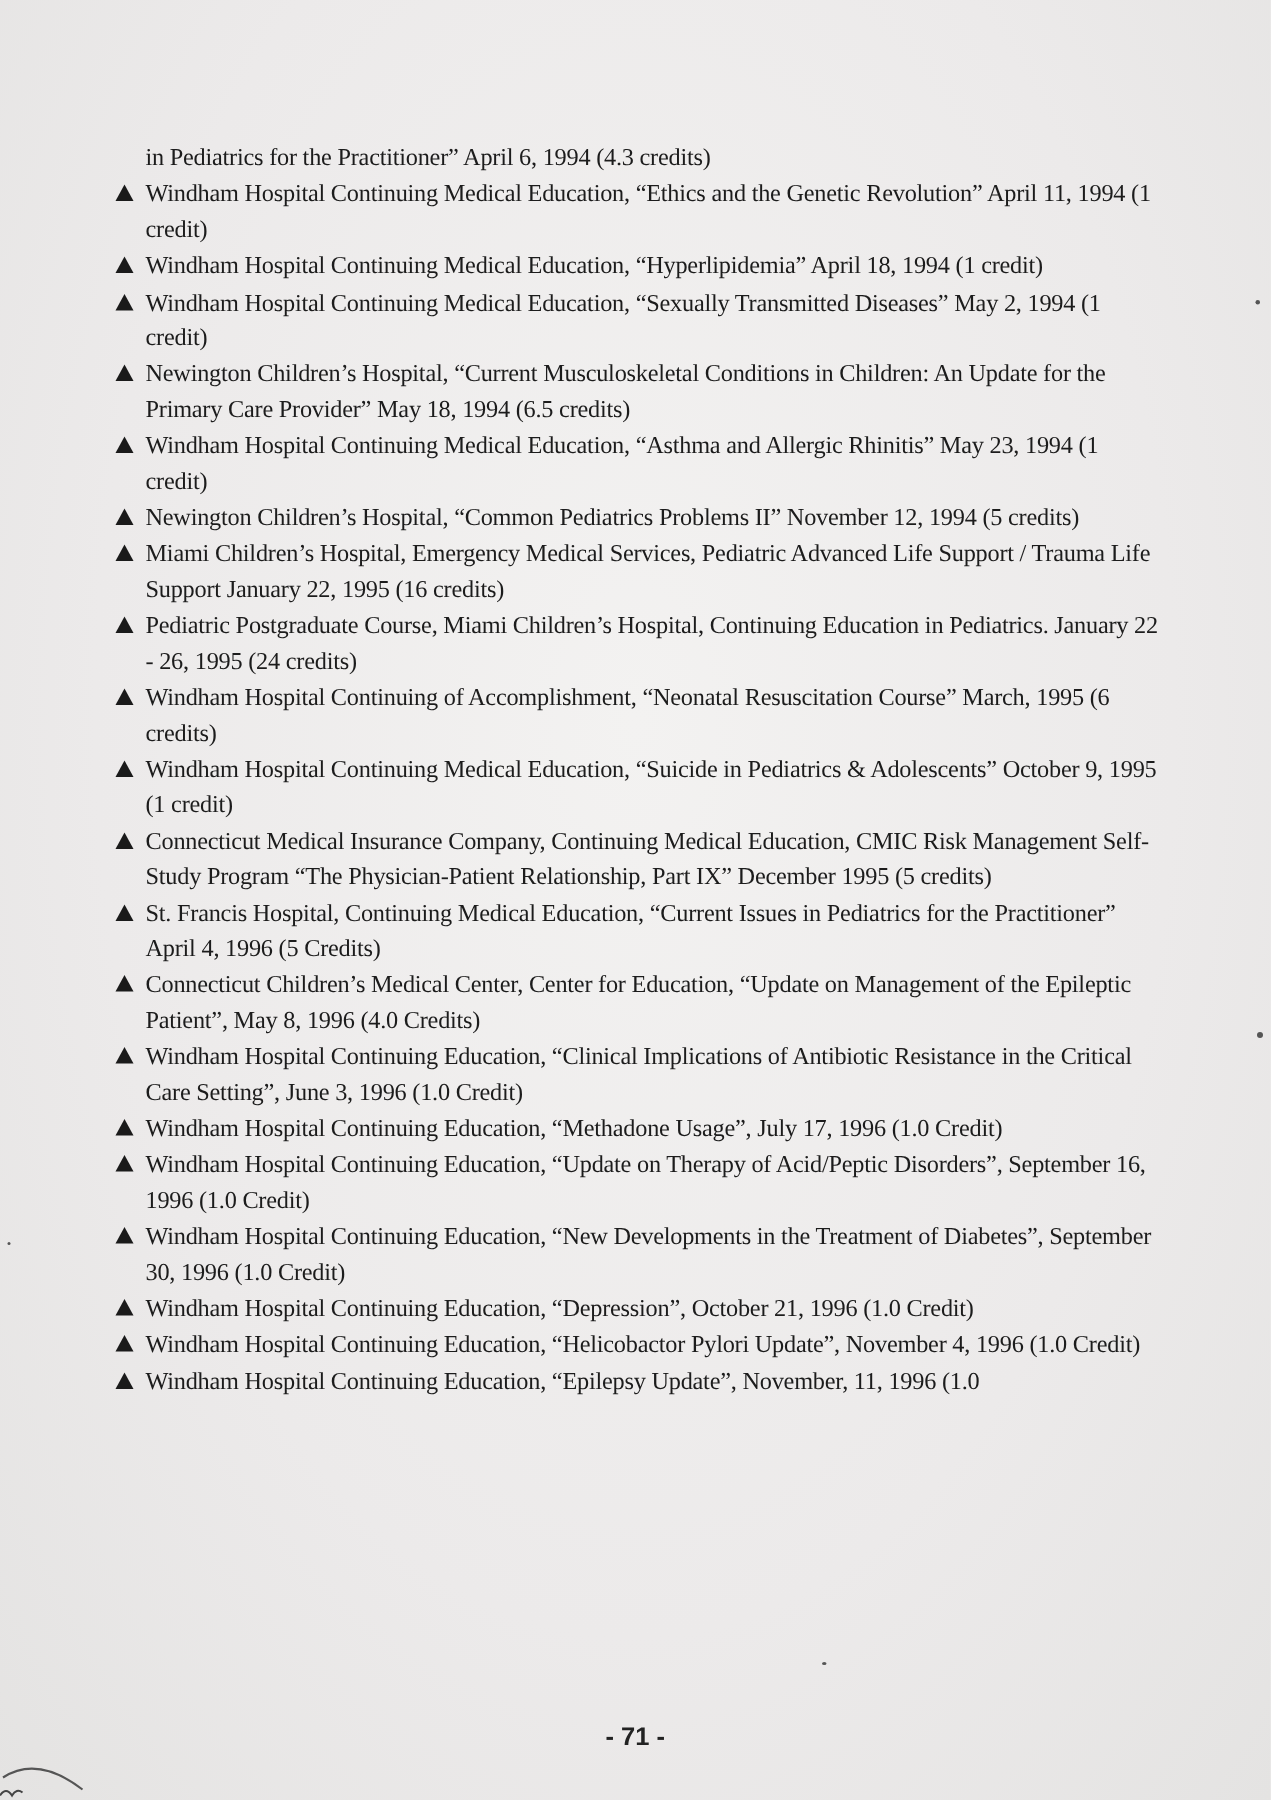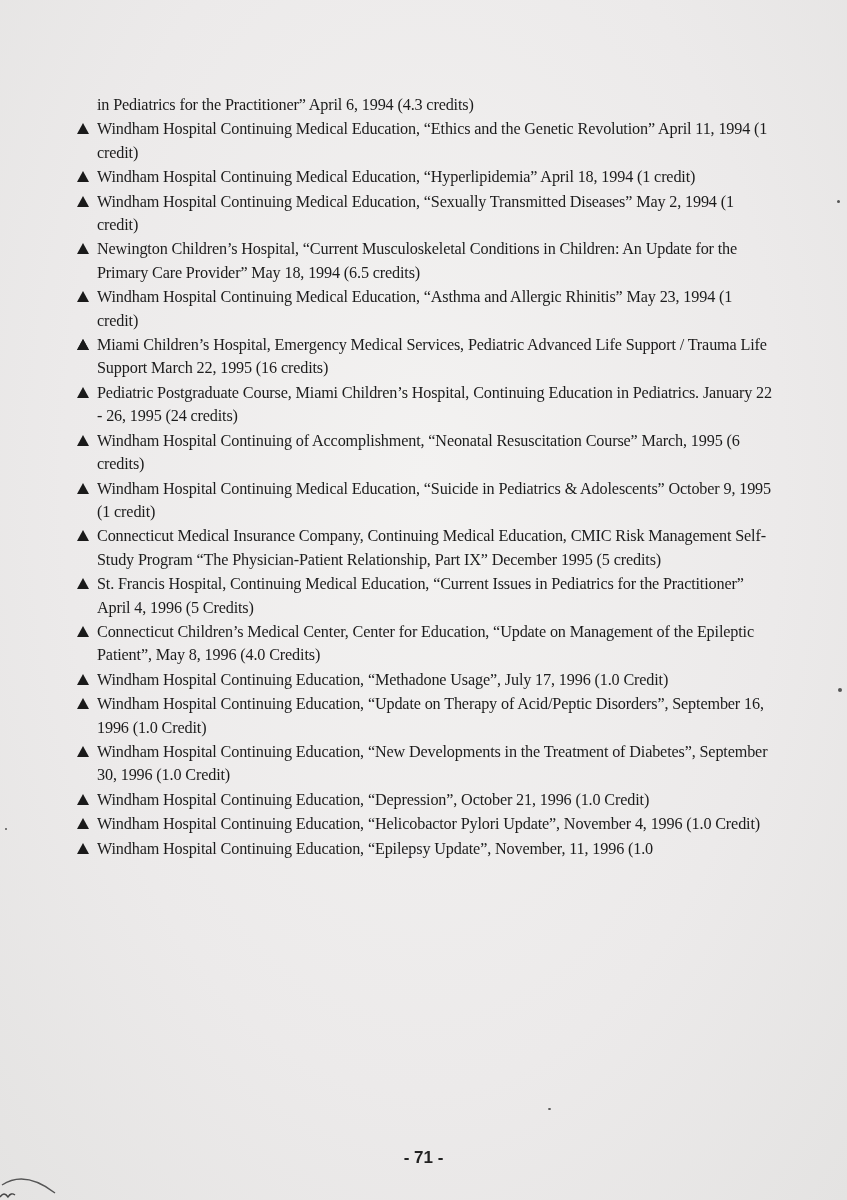--- a/index.html
+++ b/index.html
@@ -47,28 +47,29 @@
 
 <div class="page">
   <div class="content">
     <p class="cont">in Pediatrics for the Practitioner”  April 6, 1994 (4.3 credits)</p>
     <div id="entries">
         <div class="entry"><span class="bullet"></span><span>Windham Hospital Continuing Medical Education, “Ethics and the Genetic Revolution” April 11, 1994 (1 credit)</span></div>
         <div class="entry"><span class="bullet"></span><span>Windham Hospital Continuing Medical Education, “Hyperlipidemia” April 18, 1994 (1 credit)</span></div>
         <div class="entry"><span class="bullet"></span><span>Windham Hospital Continuing Medical Education, “Sexually Transmitted Diseases” May 2, 1994 (1 credit)</span></div>
         <div class="entry"><span class="bullet"></span><span>Newington Children’s Hospital, “Current Musculoskeletal Conditions in Children: An Update for the Primary Care Provider”  May 18, 1994 (6.5 credits)</span></div>
         <div class="entry"><span class="bullet"></span><span>Windham Hospital Continuing Medical Education, “Asthma and Allergic Rhinitis” May 23, 1994 (1 credit)</span></div>
-        <div class="entry"><span class="bullet"></span></div>
-        <div class="entry"><span class="bullet"></span><span>Miami Children’s Hospital, Emergency Medical Services, Pediatric Advanced Life Support / Trauma Life Support March 22, 1995 (16 credits)</span></div>
+        <div class="entry"><span class="bullet"></span><span>Newington Children’s Hospital, “Common Pediatrics Problems II” November 12, 1994 (5 credits)</span></div>
+        <div class="entry"><span class="bullet"></span><span>Miami Children’s Hospital, Emergency Medical Services, Pediatric Advanced Life Support / Trauma Life Support January 22, 1995 (16 credits)</span></div>
         <div class="entry"><span class="bullet"></span><span>Pediatric Postgraduate Course, Miami Children’s Hospital, Continuing Education in Pediatrics. January 22 - 26, 1995 (24 credits)</span></div>
         <div class="entry"><span class="bullet"></span><span>Windham Hospital Continuing of Accomplishment, “Neonatal Resuscitation Course” March, 1995 (6 credits)</span></div>
         <div class="entry"><span class="bullet"></span><span>Windham Hospital Continuing Medical Education, “Suicide in Pediatrics &amp; Adolescents” October 9, 1995 (1 credit)</span></div>
         <div class="entry"><span class="bullet"></span><span>Connecticut Medical Insurance Company, Continuing Medical Education, CMIC Risk Management Self-Study Program “The Physician-Patient Relationship,  Part IX” December 1995 (5 credits)</span></div>
         <div class="entry"><span class="bullet"></span><span>St. Francis Hospital, Continuing Medical Education, “Current Issues in Pediatrics for the Practitioner”  April 4, 1996  (5 Credits)</span></div>
         <div class="entry"><span class="bullet"></span><span>Connecticut Children’s Medical Center, Center for Education, “Update on Management of the Epileptic Patient”, May 8, 1996 (4.0 Credits)</span></div>
+        <div class="entry"><span class="bullet"></span><span>Windham Hospital Continuing Education, “Clinical Implications of Antibiotic Resistance in the Critical Care Setting”, June 3, 1996 (1.0 Credit)</span></div>
         <div class="entry"><span class="bullet"></span><span>Windham Hospital Continuing Education, “Methadone Usage”, July 17, 1996 (1.0 Credit)</span></div>
         <div class="entry"><span class="bullet"></span><span>Windham Hospital Continuing Education, “Update on Therapy of Acid/Peptic Disorders”, September 16, 1996 (1.0 Credit)</span></div>
         <div class="entry"><span class="bullet"></span><span>Windham Hospital Continuing Education, “New Developments in the Treatment of Diabetes”, September 30, 1996 (1.0 Credit)</span></div>
         <div class="entry"><span class="bullet"></span><span>Windham Hospital Continuing Education, “Depression”, October 21, 1996 (1.0 Credit)</span></div>
         <div class="entry"><span class="bullet"></span><span>Windham Hospital Continuing Education, “Helicobactor Pylori Update”, November 4, 1996 (1.0 Credit)</span></div>
         <div class="entry"><span class="bullet"></span><span>Windham Hospital Continuing Education, “Epilepsy Update”, November, 11, 1996 (1.0</span></div>
       </div>
   </div>
 
   <div class="footer">- 71 -</div>

